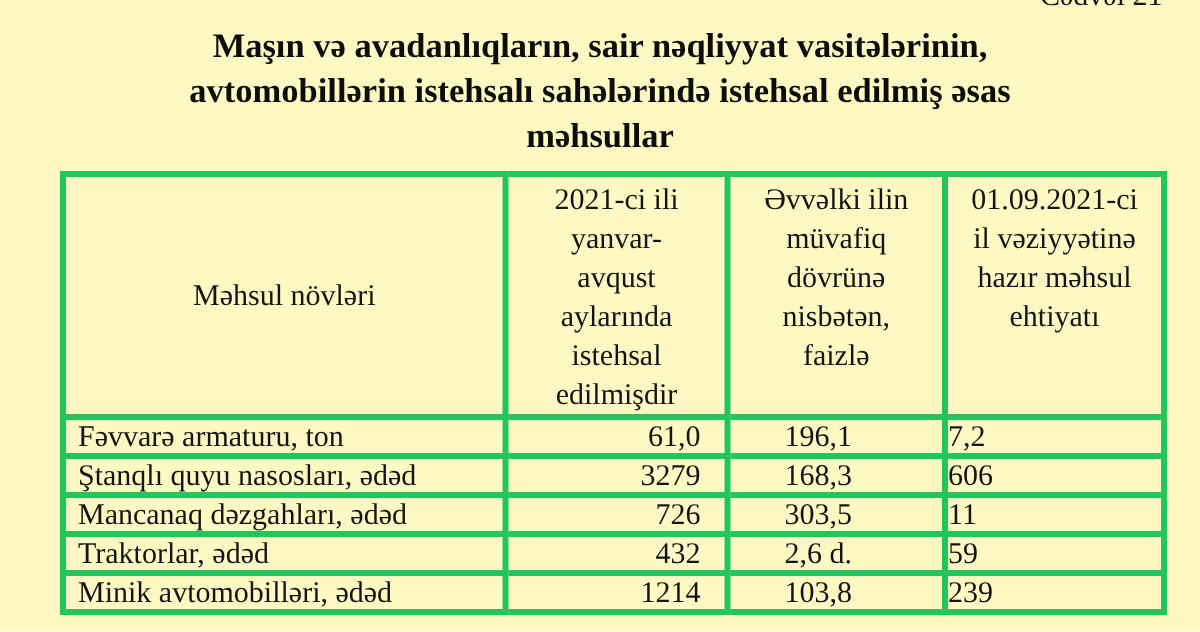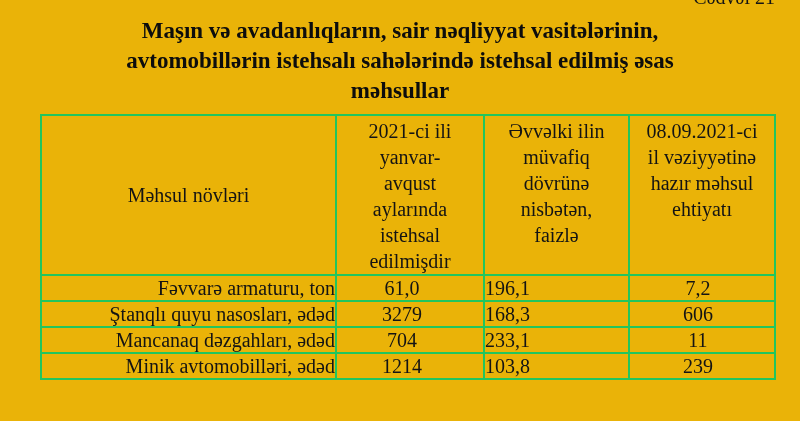--- a/index.html
+++ b/index.html
@@ -5,21 +5,21 @@
   * { margin: 0; padding: 0; box-sizing: border-box; }
   html, body { background: #ffffff; }
   body {
     font-family: "Liberation Serif", "DejaVu Serif", serif;
     color: #141414;
   }
   .screen {
     position: relative;
     width: 800px;
     height: 421px;
-    background: #eab308;
+    background: #fef9c3;
     overflow: hidden;
   }
   
   .table-ref {
     position: absolute;
     top: -14px;
     right: 25px;
     font-size: 20px;
     line-height: 22px;
     color: #141414;
@@ -42,21 +42,21 @@
     left: 40px;
     top: 114px;
     width: 734px;
     border-collapse: collapse;
     table-layout: fixed;
     font-size: 20px;
     color: #141414;
   }
   table.products th,
   table.products td {
-    border: 2px solid #22c55e;
+    border: 4px solid #22c55e;
     overflow: hidden;
     font-family: Liberation Serif, serif;
   }
   table.products th {
     font-weight: normal;
     text-align: center;
     vertical-align: top;
     white-space: pre-line;
     line-height: 26px;
     height: 157px;
@@ -64,24 +64,24 @@
   }
   table.products th.col-product {
     vertical-align: middle;
     padding-top: 0;
   }
   table.products td {
     height: 26px;
     line-height: 22px;
     vertical-align: middle;
   }
-  td.cell-product { text-align: right;  padding-left: 8px;  }
-  td.cell-produced { text-align: center; padding-right: 16px; }
-  td.cell-percent { text-align: left; padding-right: 24px; margin-left: 20px; }
-  td.cell-stock   { text-align: center; padding-right: 8px; }
+  td.cell-product { text-align: left;  padding-left: 8px;  }
+  td.cell-produced { text-align: right; padding-right: 16px; }
+  td.cell-percent { text-align: center; padding-right: 24px; margin-left: 20px; }
+  td.cell-stock   { text-align: left; padding-right: 8px; }
 </style>
 </head>
 <body>
 
 <div class="screen">
 
   <div class="table-ref">Cədvəl 21</div>
 
   <h1 class="doc-title">Maşın və avadanlıqların, sair nəqliyyat vasitələrinin,
 avtomobillərin istehsalı sahələrində istehsal edilmiş əsas
@@ -101,44 +101,50 @@
 yanvar-
 avqust
 aylarında
 istehsal
 edilmişdir</th>
         <th>Əvvəlki ilin
 müvafiq
 dövrünə
 nisbətən,
 faizlə</th>
-        <th>08.09.2021-ci
+        <th>01.09.2021-ci
 il vəziyyətinə
 hazır məhsul
 ehtiyatı</th>
       </tr>
     </thead>
     <tbody>
       <tr>
         <td class="cell-product">Fəvvarə armaturu, ton</td>
         <td class="cell-produced">61,0</td>
         <td class="cell-percent">196,1</td>
         <td class="cell-stock">7,2</td>
       </tr>
       <tr>
         <td class="cell-product">Ştanqlı quyu nasosları, ədəd</td>
         <td class="cell-produced">3279</td>
         <td class="cell-percent">168,3</td>
         <td class="cell-stock">606</td>
       </tr>
       <tr>
         <td class="cell-product">Mancanaq dəzgahları, ədəd</td>
-        <td class="cell-produced">704</td>
-        <td class="cell-percent">233,1</td>
+        <td class="cell-produced">726</td>
+        <td class="cell-percent">303,5</td>
         <td class="cell-stock">11</td>
+      </tr>
+      <tr>
+        <td class="cell-product">Traktorlar, ədəd</td>
+        <td class="cell-produced">432</td>
+        <td class="cell-percent">2,6 d.</td>
+        <td class="cell-stock">59</td>
       </tr>
       <tr>
         <td class="cell-product">Minik avtomobilləri, ədəd</td>
         <td class="cell-produced">1214</td>
         <td class="cell-percent">103,8</td>
         <td class="cell-stock">239</td>
       </tr>
     </tbody>
   </table>
 

